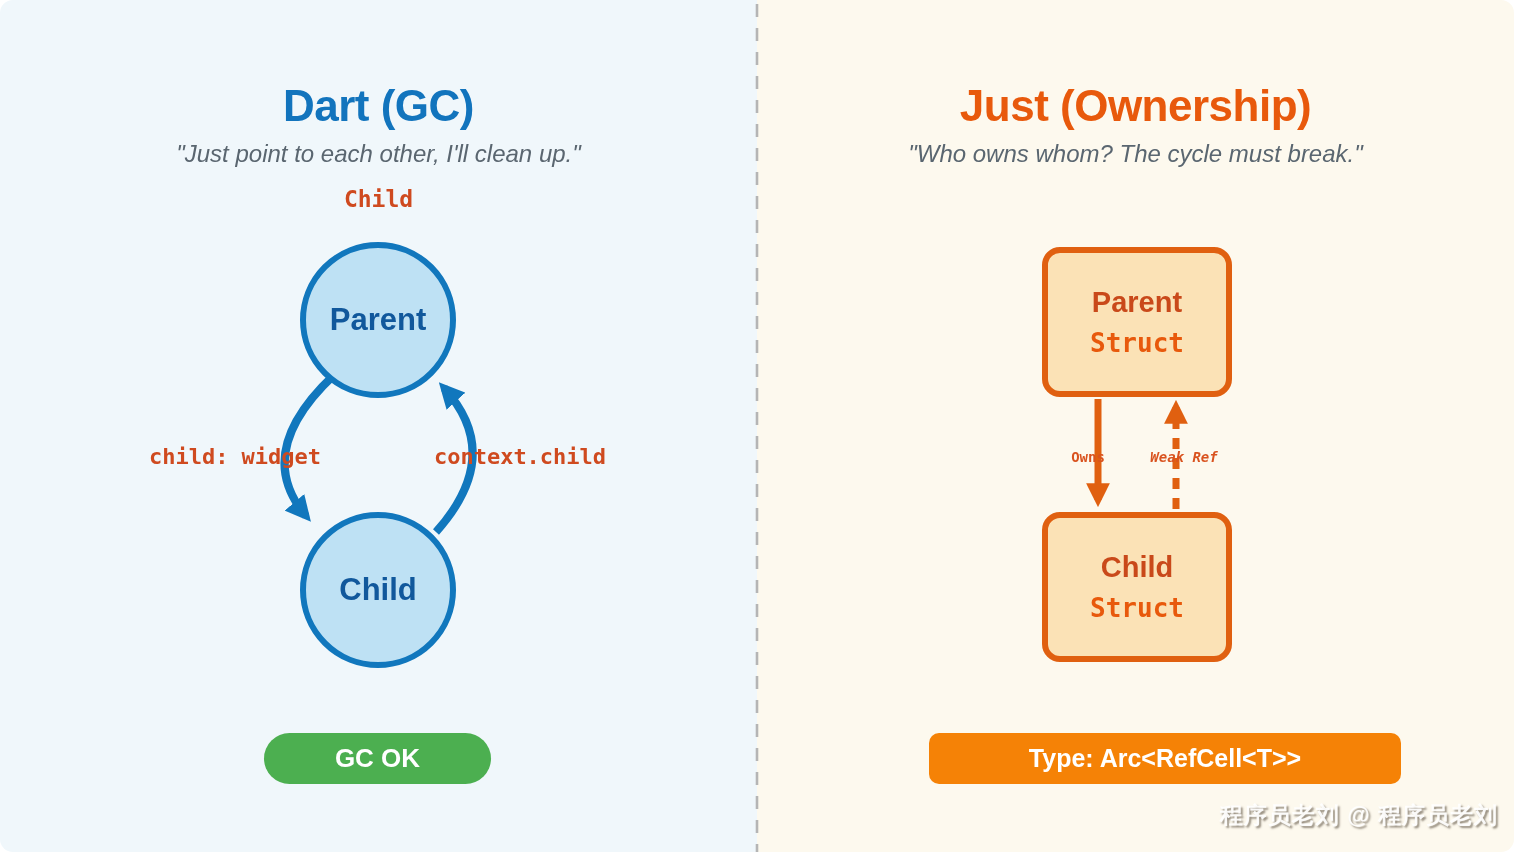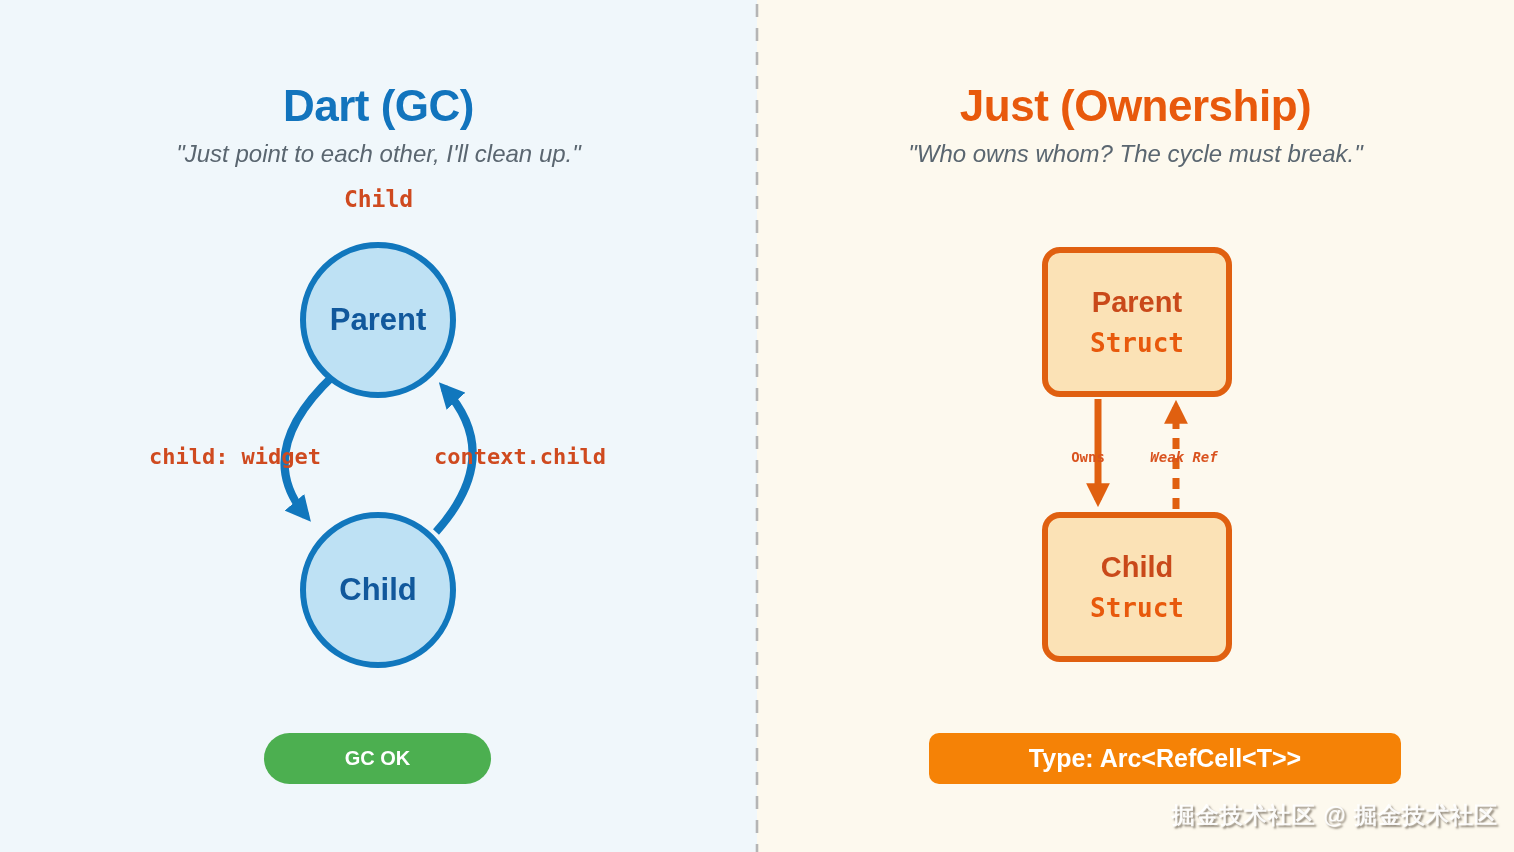--- a/index.html
+++ b/index.html
@@ -4,21 +4,21 @@
 <style>
   :root{
     --left-bg:#f0f7fb; --right-bg:#fdf9ee;
     --blue-title:#1274bd; --blue-stroke:#1177bd; --blue-fill:#bee1f4; --blue-text:#11589c;
     --subtitle-gray:#5a6670; --code-red:#cf4a1f;
     --orange-title:#e8590c; --orange-stroke:#e06010; --orange-fill:#fbe2b6; --orange-text:#c9491a;
     --green-badge:#4caf50; --orange-badge:#f58206; --divider-gray:#b5b5b5;
   }
   html,body{margin:0;padding:0;background:#fff;}
   .stage{position:relative;width:1514px;height:852px;overflow:hidden;
-         font-family:"Liberation Sans",sans-serif;}
+         font-family:"Liberation Sans",sans-serif;border-radius:13px;}
   .panel{position:absolute;top:0;height:852px;width:757px;}
   .panel.left{left:0;background:var(--left-bg);}
   .panel.right{left:757px;background:var(--right-bg);}
   .divider-svg{position:absolute;left:755px;top:0;width:4px;height:852px;pointer-events:none;}
 
   .panel-title{position:absolute;top:52px;left:0;width:100%;text-align:center;
                font-size:44px;font-weight:800;letter-spacing:-0.5px;}
   .panel.left  .panel-title{color:var(--blue-title);}
   .panel.right .panel-title{color:var(--orange-title);}
   .panel-subtitle{position:absolute;top:116px;left:0;width:100%;text-align:center;
@@ -38,21 +38,21 @@
   .circle.child{left:300px;top:512px;}
 
   .edge-label{position:absolute;transform:translateX(-50%);white-space:nowrap;
               font-size:22px;font-weight:700;color:var(--code-red);}
   .edge-label.el-left{left:235px;top:444px;}
   .edge-label.el-right{left:520px;top:444px;}
 
   .badge{position:absolute;display:flex;align-items:center;justify-content:center;
          color:#fff;font-weight:800;}
   .badge.gc{left:264px;top:733px;width:227px;height:51px;border-radius:26px;
-            background:var(--green-badge);font-size:20px;}
+            background:var(--green-badge);font-size:26px;}
   .badge.type{left:172px;top:733px;width:472px;height:51px;border-radius:10px;
               background:var(--orange-badge);font-size:25px;}
 
   .struct-box{position:absolute;left:285px;width:190px;height:150px;box-sizing:border-box;
               border:6px solid var(--orange-stroke);border-radius:18px;background:var(--orange-fill);
               display:flex;flex-direction:column;align-items:center;justify-content:center;gap:9px;}
   .struct-box.parent{top:247px;}
   .struct-box.child{top:512px;}
   .struct-box .node-label{font-size:29px;font-weight:800;color:var(--orange-text);}
   .struct-box .node-type{font-size:26px;font-weight:600;color:var(--orange-title);}
@@ -125,14 +125,14 @@
     <div class="ref-label owns mono">Owns</div>
     <div class="ref-label weak mono">Weak Ref</div>
 
     <div class="badge type">Type: Arc&lt;RefCell&lt;T&gt;&gt;</div>
   </section>
 
   <svg class="divider-svg" viewBox="0 0 4 852">
     <line x1="2" y1="4" x2="2" y2="852" stroke="var(--divider-gray,#b5b5b5)" stroke-width="2.6" stroke-dasharray="13 11"></line>
   </svg>
 
-  <div class="watermark">掘金技术社区 @ 掘金技术社区</div>
+  <div class="watermark">程序员老刘 @ 程序员老刘</div>
 </div>
 
 </body></html>

